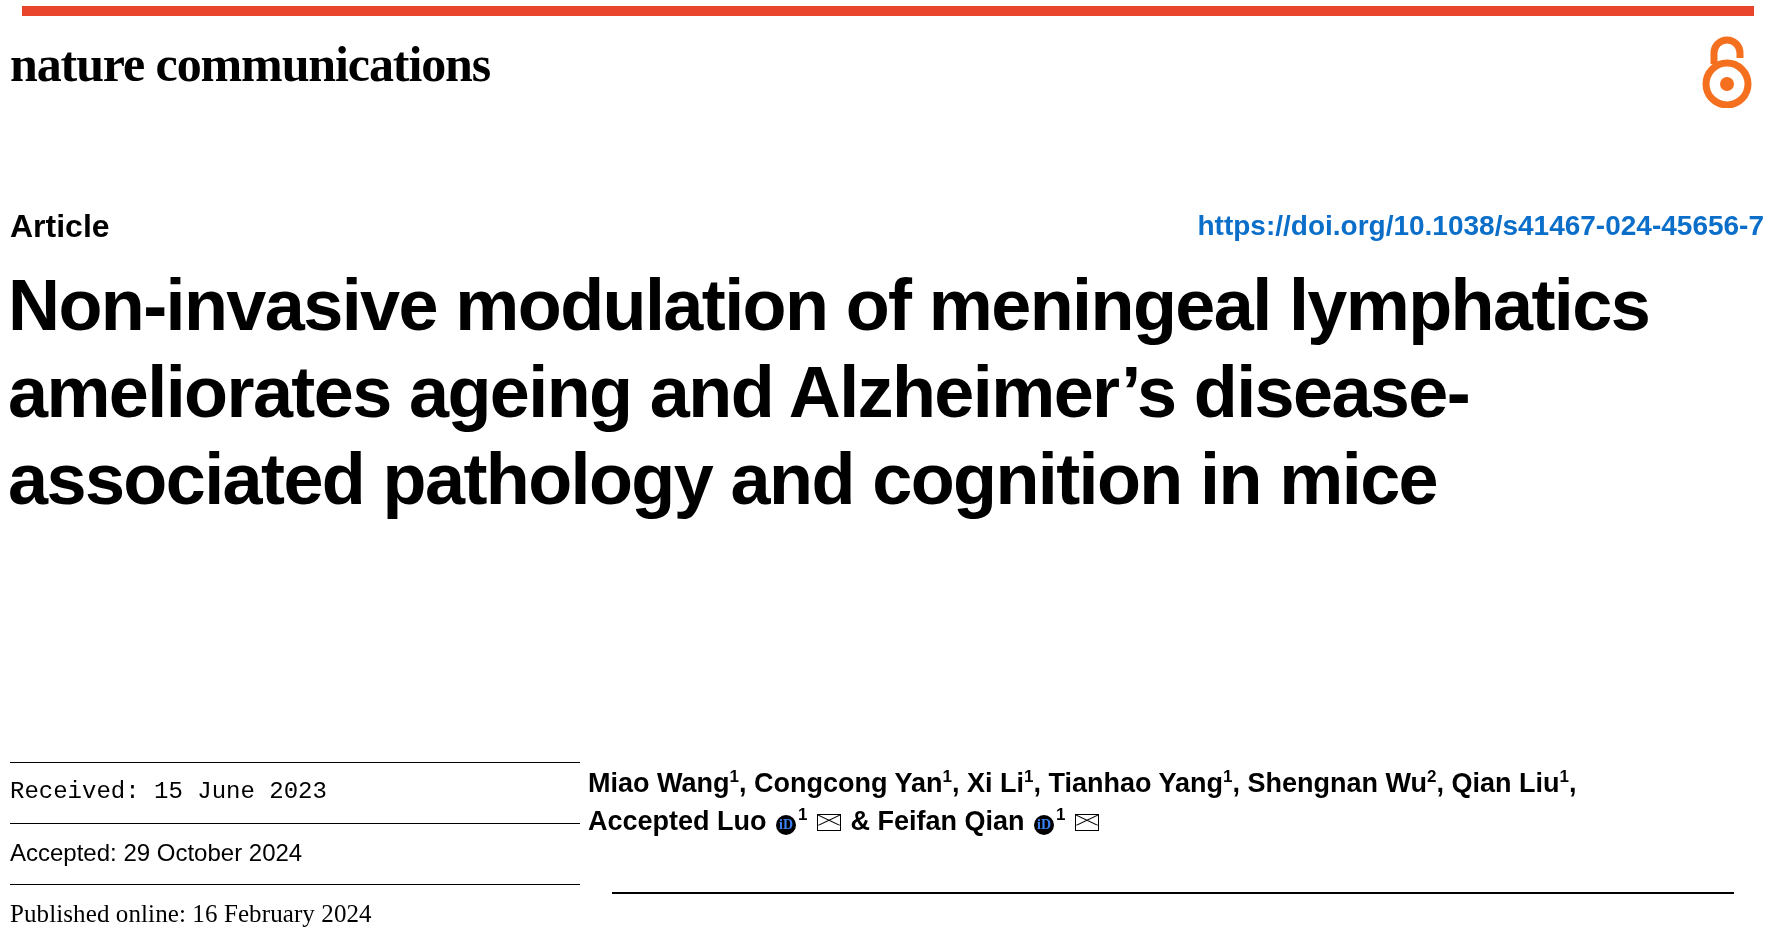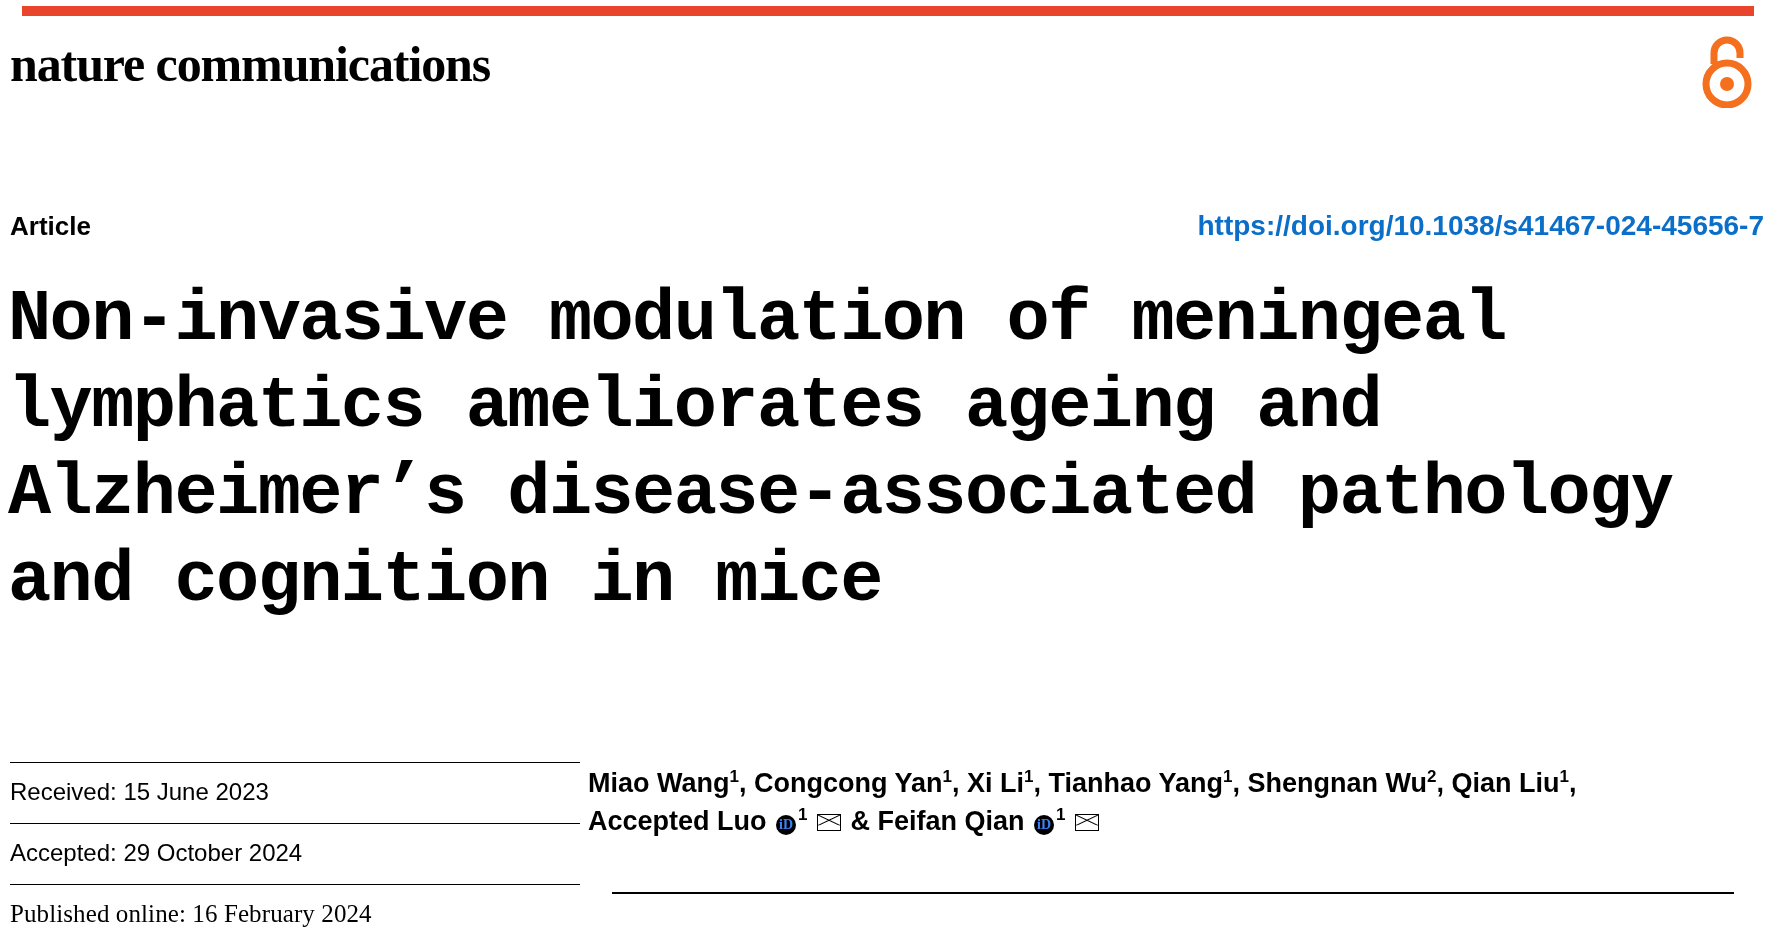--- a/index.html
+++ b/index.html
@@ -64,42 +64,42 @@
     top: 210px;
     width: 1754px;
     height: 34px;
   }
   .article-label {
     position: absolute;
     left: 0;
     top: 0;
     font-family: "Liberation Sans", sans-serif;
     font-weight: 700;
-    font-size: 26px;
+    font-size: 32px;
     line-height: 32px;
   }
   .doi-link {
     position: absolute;
     right: 0;
     top: 0;
     font-family: "Liberation Sans", sans-serif;
     font-weight: 600;
     font-size: 28px;
     line-height: 32px;
     color: #0b6fc9;
     text-decoration: none;
     white-space: nowrap;
   }
   
   .paper-title {
     position: absolute;
     left: 8px;
-    top: 277px;
+    top: 262px;
     width: 1680px;
-    font-family: Liberation Mono, monospace;
+    font-family: Liberation Sans, sans-serif;
     font-weight: 700;
     font-size: 72px;
     line-height: 87px;
     letter-spacing: -1.6px;
     color: #000;
     margin: 0;
   }
   
   .meta-left {
     position: absolute;
@@ -108,21 +108,21 @@
     width: 570px;
   }
   .meta-line {
     font-family: "Liberation Sans", sans-serif;
     font-size: 24px;
     line-height: 30px;
     padding: 14px 0 16px 0;
     border-top: 1.5px solid #000;
     white-space: nowrap;
   }
-  .meta-line.first { border-top: 1.5px solid #000; }
+  .meta-line.first { border-top: 1.5px solid #000; font-family: Liberation Mono, monospace; }
   .meta-line.published {
     font-family: "Liberation Serif", serif;
     font-size: 25px;
     letter-spacing: 0.1px;
   }
   .authors {
     position: absolute;
     left: 588px;
     top: 764px;
     width: 1120px;

